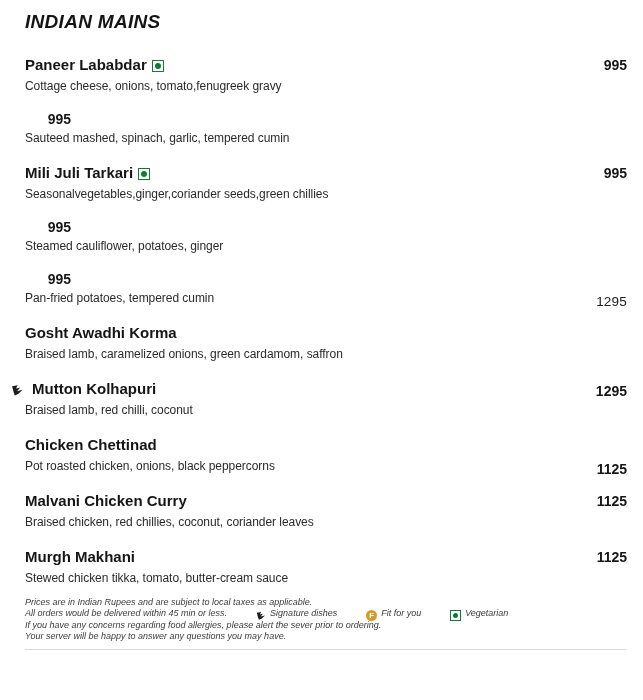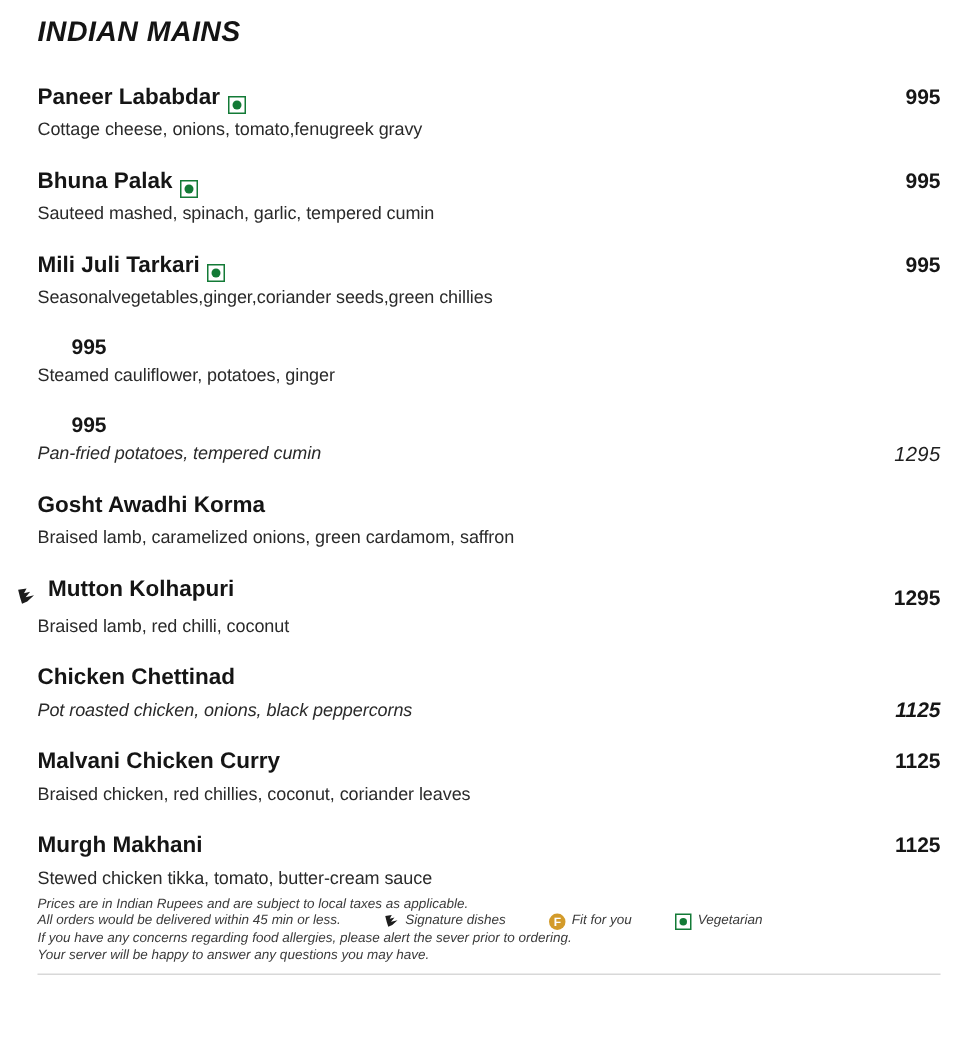--- a/index.html
+++ b/index.html
@@ -48,21 +48,21 @@
 
   .item-head {
     display: flex;
     align-items: baseline;
     justify-content: space-between;
     position: relative;
   }
 
   .name-wrap {
     display: flex;
-    align-items: flex-end;
+    align-items: center;
     gap: 5px;
     position: relative;
   }
 
   .item-name {
     font-size: 15px;
     font-weight: bold;
     color: #151515;
     line-height: 20px;
     white-space: nowrap;
@@ -82,23 +82,22 @@
     font-weight: bold;
     color: #161616;
     text-align: right;
     min-width: 46px;
     white-space: nowrap;
   }
 
   
   .desc-row {
     display: flex;
-    align-items: center;
+    align-items: flex-end;
     justify-content: space-between;
-    font-style: italic;
   }
   .price-light {
     font-size: 13.5px;
     font-weight: normal;
     color: #202020;
     text-align: right;
     min-width: 46px;
     white-space: nowrap;
     letter-spacing: 0.2px;
   }
@@ -165,21 +164,21 @@
     line-height: 11.6px;
     white-space: nowrap;
   }
   .footer-line.with-legend {
     display: flex;
     align-items: center;
     gap: 17px;
   }
   .legend-group {
     display: inline-flex;
-    align-items: flex-start;
+    align-items: flex-end;
     gap: 4px;
     margin-left: 12px;
   }
   .legend-label {
     font-size: 9px;
     font-style: italic;
     color: #3b3b3b;
   }
   .legend-sig {
     display: inline-block;
@@ -240,24 +239,20 @@
           <div class="name-wrap">
             <span class="item-name">Paneer Lababdar</span>
             <span class="veg-icon"></span>
           </div>
           <span class="item-price">995</span>
         </div>
         <div class="item-desc">Cottage cheese, onions, tomato,fenugreek gravy</div>
       </div>
       <div class="menu-item">
         <div class="item-head">
-          <div class="name-wrap">
-            <span class="item-name">Bhuna Palak</span>
-            <span class="veg-icon"></span>
-          </div>
           <span class="item-price">995</span>
         </div>
         <div class="item-desc">Sauteed mashed, spinach, garlic, tempered cumin</div>
       </div>
       <div class="menu-item">
         <div class="item-head">
           <div class="name-wrap">
             <span class="item-name">Mili Juli Tarkari</span>
             <span class="veg-icon"></span>
           </div>

